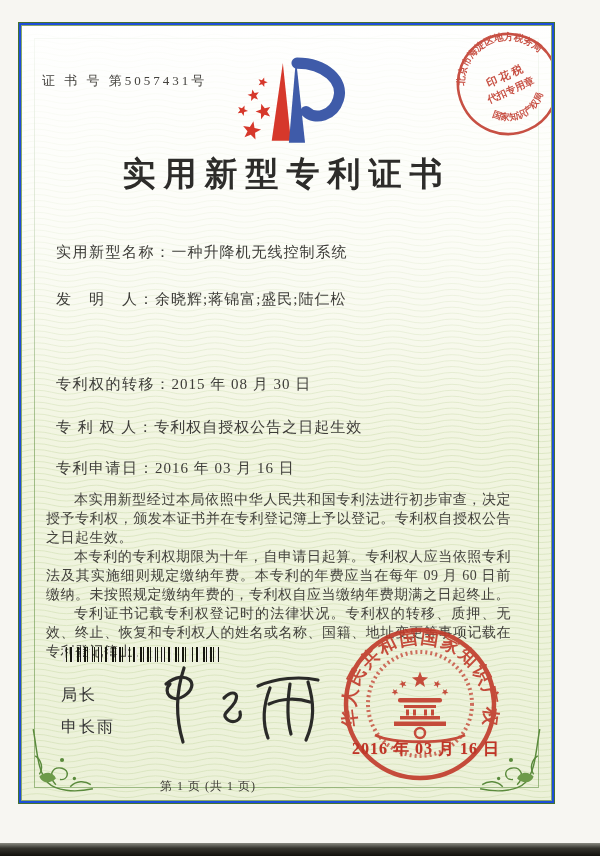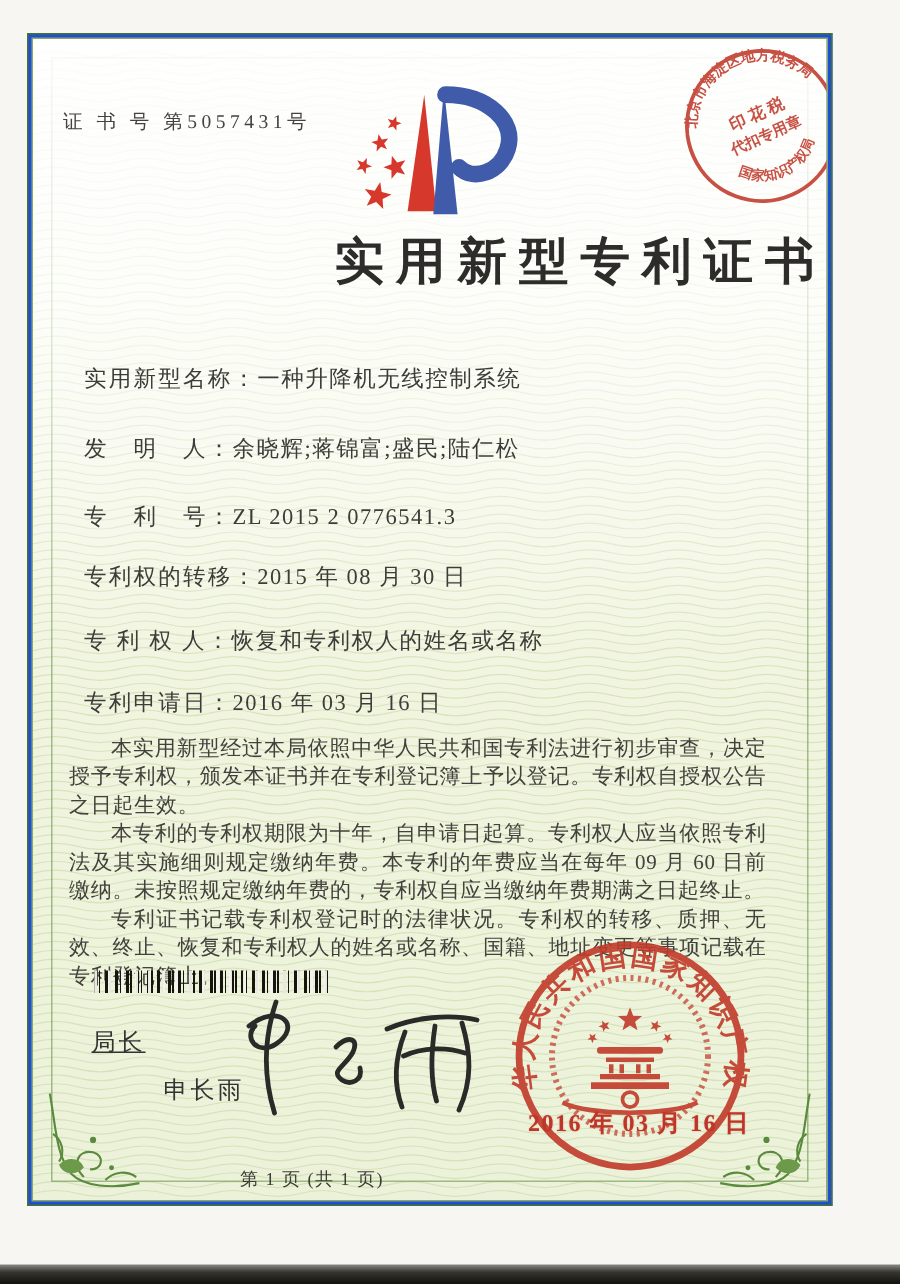--- a/index.html
+++ b/index.html
@@ -42,39 +42,39 @@
   .ornament.bl { left:3px; bottom:3px; }
   .ornament.br { right:3px; bottom:3px; transform:scaleX(-1); }
 
   .cert-no {
     position:absolute; left:20px; top:46px;
     font-size:13px; letter-spacing:3px; color:#44423e;
   }
   .logo { position:absolute; left:202px; top:28px; width:152px; height:106px; }
   .title {
     position:absolute; left:0; top:126px; width:100%;
-    text-align:right; font-size:33px; font-weight:600;
+    text-align:center; font-size:33px; font-weight:600;
     letter-spacing:8px; color:#2d2c2a;
   }
   .field { position:absolute; left:34px; font-size:15px; color:#3d3c38; letter-spacing:1px; white-space:nowrap; }
   .field .flabel { letter-spacing:1.5px; }
   .body-text {
     position:absolute; left:24px; right:40px; top:464px;
     font-size:14px; line-height:19px; text-align:justify; color:#42413c;
     letter-spacing:.5px;
   }
   .body-text p { text-indent:2em; }
   .barcode {
     position:absolute; left:41px; top:621px; width:157px; height:15px;
     background:
       repeating-linear-gradient(90deg, rgba(244,244,236,.95) 0 2px, transparent 2px 9px),
       repeating-linear-gradient(90deg, #16160f 0 2px, transparent 2px 3px, #16160f 3px 4px, transparent 4px 7px);
   }
-  .sig-title { position:absolute; left:39px; top:659px; font-size:16px; letter-spacing:2px; color:#333; font-family:"Liberation Sans","DejaVu Sans",sans-serif;text-decoration:underline; }
-  .sig-name  { position:absolute; left:39px; top:691px; font-size:16px; letter-spacing:2px; color:#333; font-family:"Liberation Sans","DejaVu Sans",sans-serif;margin-left:48px; }
+  .sig-title { position:absolute; left:39px; top:659px; font-size:16px; letter-spacing:2px; color:#333; font-family:"Liberation Sans","DejaVu Sans",sans-serif; }
+  .sig-name  { position:absolute; left:39px; top:691px; font-size:16px; letter-spacing:2px; color:#333; font-family:"Liberation Sans","DejaVu Sans",sans-serif; }
   .signature { position:absolute; left:128px; top:634px; width:178px; height:90px; }
   .seal { position:absolute; left:317px; top:597px; width:162px; height:162px; opacity:.9; }
   .seal-date {
     position:absolute; left:330px; top:713px; z-index:5;
     font-size:16px; font-weight:700; color:#bf3527; letter-spacing:1px;
     text-shadow:0 0 1px rgba(191,53,39,.4);
   }
   .tax-stamp {
     position:absolute; left:430px; top:2px; width:112px; height:112px;
     transform:rotate(-24deg); opacity:.88;
@@ -261,28 +261,25 @@
       </svg>
 
     <div class="title">实用新型专利证书</div>
 
     <div class="field" style="top:264px">
       <span class="flabel">发　明　人：</span><span class="fvalue">余晓辉;蒋锦富;盛民;陆仁松</span>
     </div>
     <div class="field" style="top:217px">
       <span class="flabel">实用新型名称：</span><span class="fvalue">一种升降机无线控制系统</span>
     </div>
-    <div class="field" style="top:309px">
-      <span class="flabel">专　利　号：</span><span class="fvalue">ZL 2015 2 0776541.3</span>
-    </div>
     <div class="field" style="top:349px">
       <span class="flabel">专利权的转移：</span><span class="fvalue">2015 年 08 月 30 日</span>
     </div>
     <div class="field" style="top:392px">
-      <span class="flabel">专 利 权 人：</span><span class="fvalue">恢复和专利权人的姓名或名称</span>
+      <span class="flabel">专 利 权 人：</span><span class="fvalue">专利权自授权公告之日起生效</span>
     </div>
     <div class="field" style="top:433px">
       <span class="flabel">专利申请日：</span><span class="fvalue">2016 年 03 月 16 日</span>
     </div>
 
     <div class="body-text">
       <p>本实用新型经过本局依照中华人民共和国专利法进行初步审查，决定授予专利权，颁发本证书并在专利登记簿上予以登记。专利权自授权公告之日起生效。</p>
       <p>本专利的专利权期限为十年，自申请日起算。专利权人应当依照专利法及其实施细则规定缴纳年费。本专利的年费应当在每年 09 月 60 日前缴纳。未按照规定缴纳年费的，专利权自应当缴纳年费期满之日起终止。</p>
       <p>专利证书记载专利权登记时的法律状况。专利权的转移、质押、无效、终止、恢复和专利权人的姓名或名称、国籍、地址变更等事项记载在专利登记簿上。</p>
     </div>

